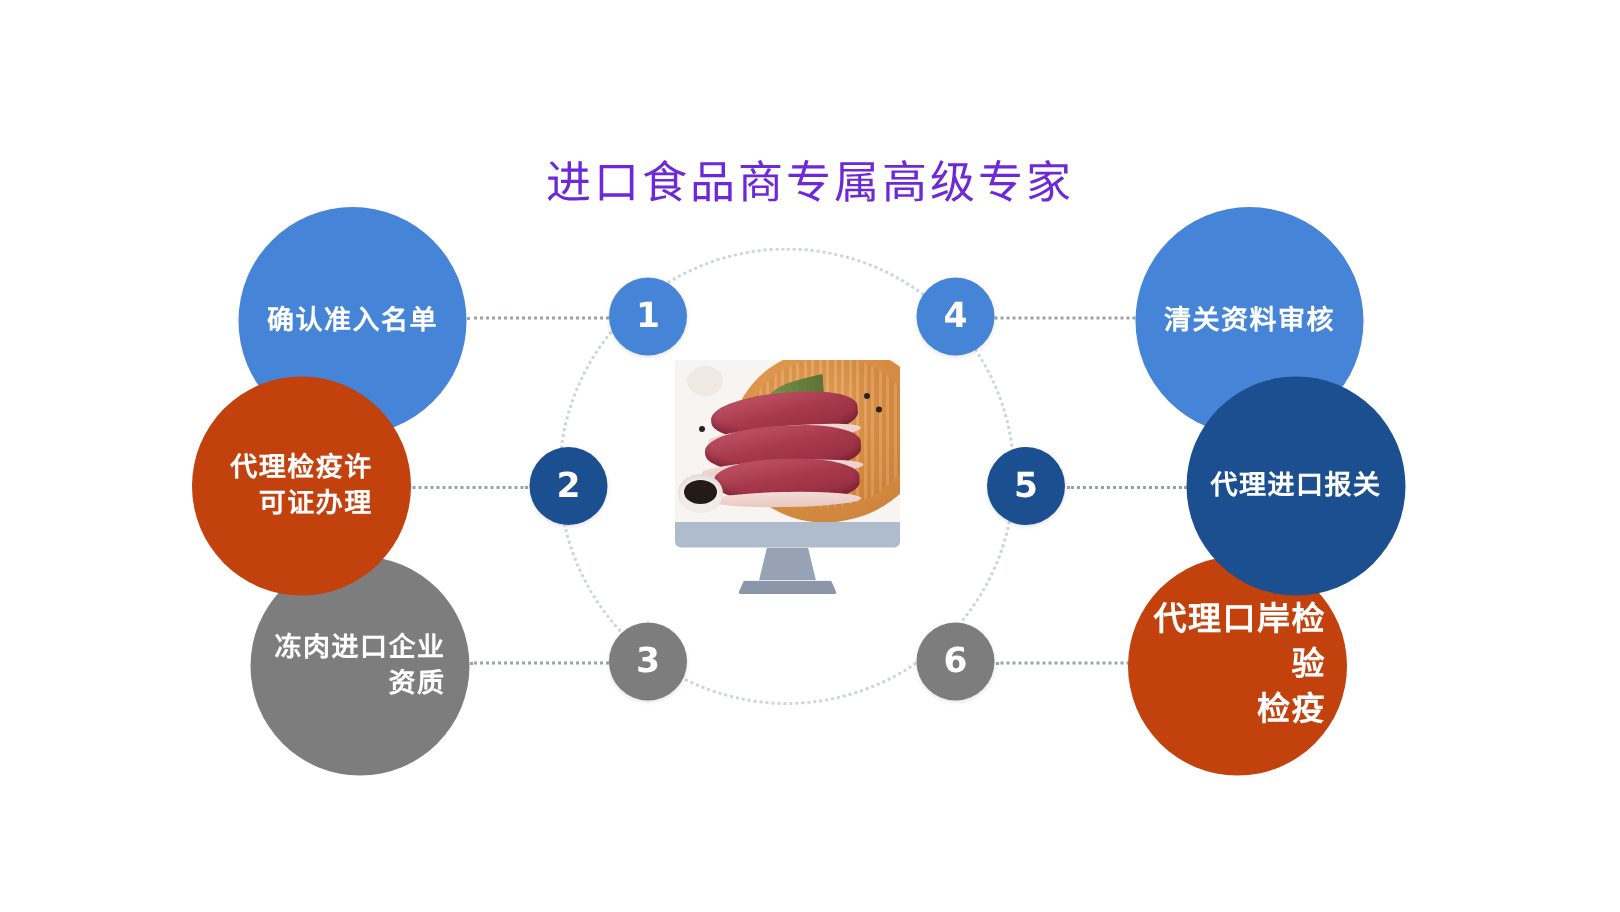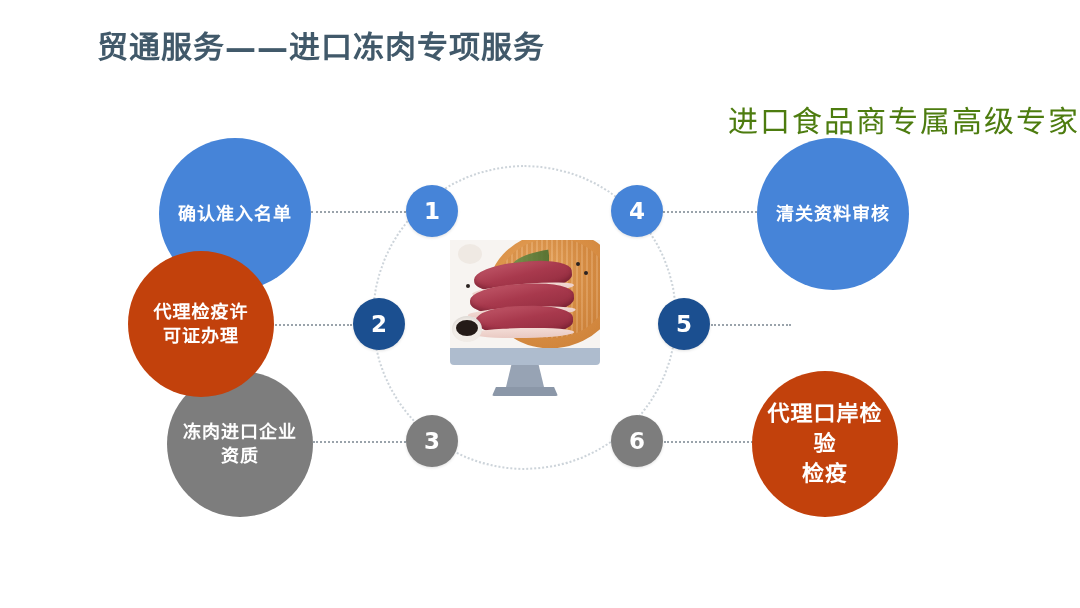--- a/index.html
+++ b/index.html
@@ -27,23 +27,23 @@
     font-weight: bold;
     color: #41596a;
     letter-spacing: 1px;
     white-space: nowrap;
   }
   .slide-subtitle {
     position: absolute;
     left: 0;
     right: 0;
     top: 97px;
-    text-align: right;
+    text-align: center;
     font-size: 30px;
-    color: #4d7c0f;
+    color: #6d28d9;
     letter-spacing: 2px;
   }
 
   
   .ring {
     position: absolute;
     left: 372px;
     top: 165px;
     width: 305px;
     height: 305px;
@@ -86,21 +86,21 @@
   .badge.b5 { left: 658px; top: 298px; background: #1b4f90; }
   .badge.b6 { left: 611px; top: 415px; background: #7d7d7d; }
 
   
   .bubble {
     position: absolute;
     border-radius: 50%;
     display: flex;
     align-items: center;
     justify-content: center;
-    text-align: center;
+    text-align: right;
     color: #ffffff;
     font-weight: bold;
     line-height: 1.35;
     letter-spacing: 1px;
     box-sizing: border-box;
   }
   .bubble .txt { padding: 0 14px; white-space: pre-line; }
 
   
   .bub-1 {
@@ -259,21 +259,20 @@
   }
   .pp1 { left: 16px; top: 44px; }
   .pp2 { left: 126px; top: 22px; }
   .pp3 { left: 134px; top: 31px; }
 </style>
 </head>
 <body>
 
 <div id="slide">
 
-  <div class="slide-title">贸通服务——进口冻肉专项服务</div>
 
   <div class="slide-subtitle">进口食品商专属高级专家</div>
 
   <div class="ring"></div>
 
   <div class="conn c1"></div>
   <div class="conn c2"></div>
   <div class="conn c3"></div>
   <div class="conn c4"></div>
   <div class="conn c5"></div>
@@ -285,20 +284,23 @@
   <div class="bubble bub-2">
     <span class="txt">代理检疫许
 可证办理</span>
   </div>
   <div class="bubble bub-4">
     <span class="txt">清关资料审核</span>
   </div>
   <div class="bubble bub-3">
     <span class="txt">冻肉进口企业
 资质</span>
+  </div>
+  <div class="bubble bub-5">
+    <span class="txt">代理进口报关</span>
   </div>
   <div class="bubble bub-6">
     <span class="txt">代理口岸检验
 检疫</span>
   </div>
 
   <div class="badge b1">1</div>
   <div class="badge b2">2</div>
   <div class="badge b3">3</div>
   <div class="badge b4">4</div>

